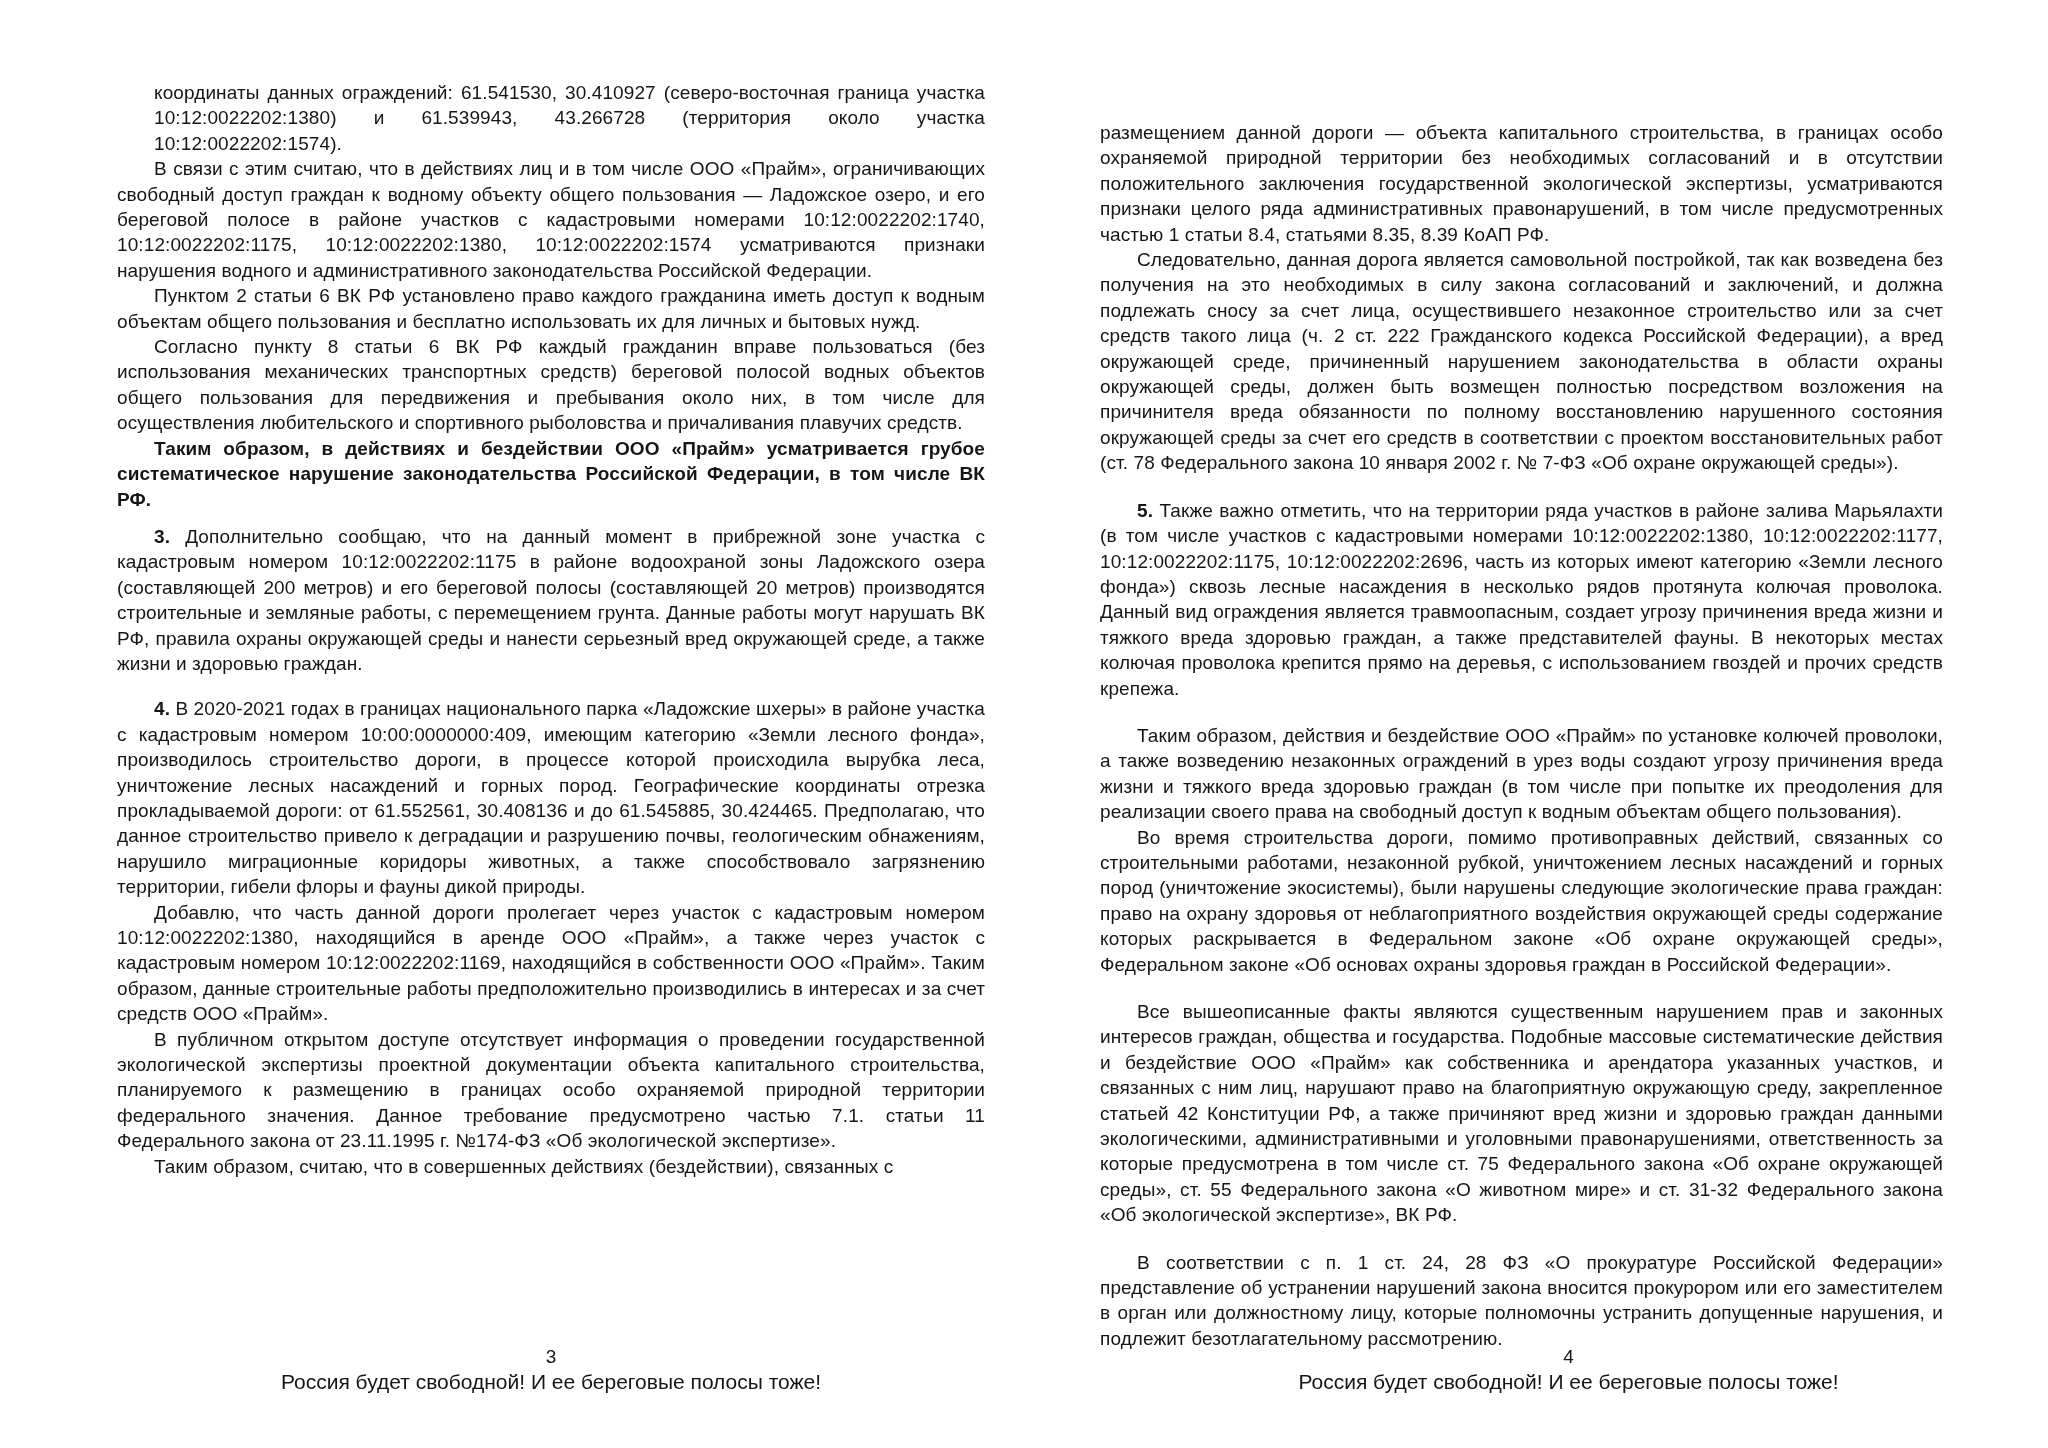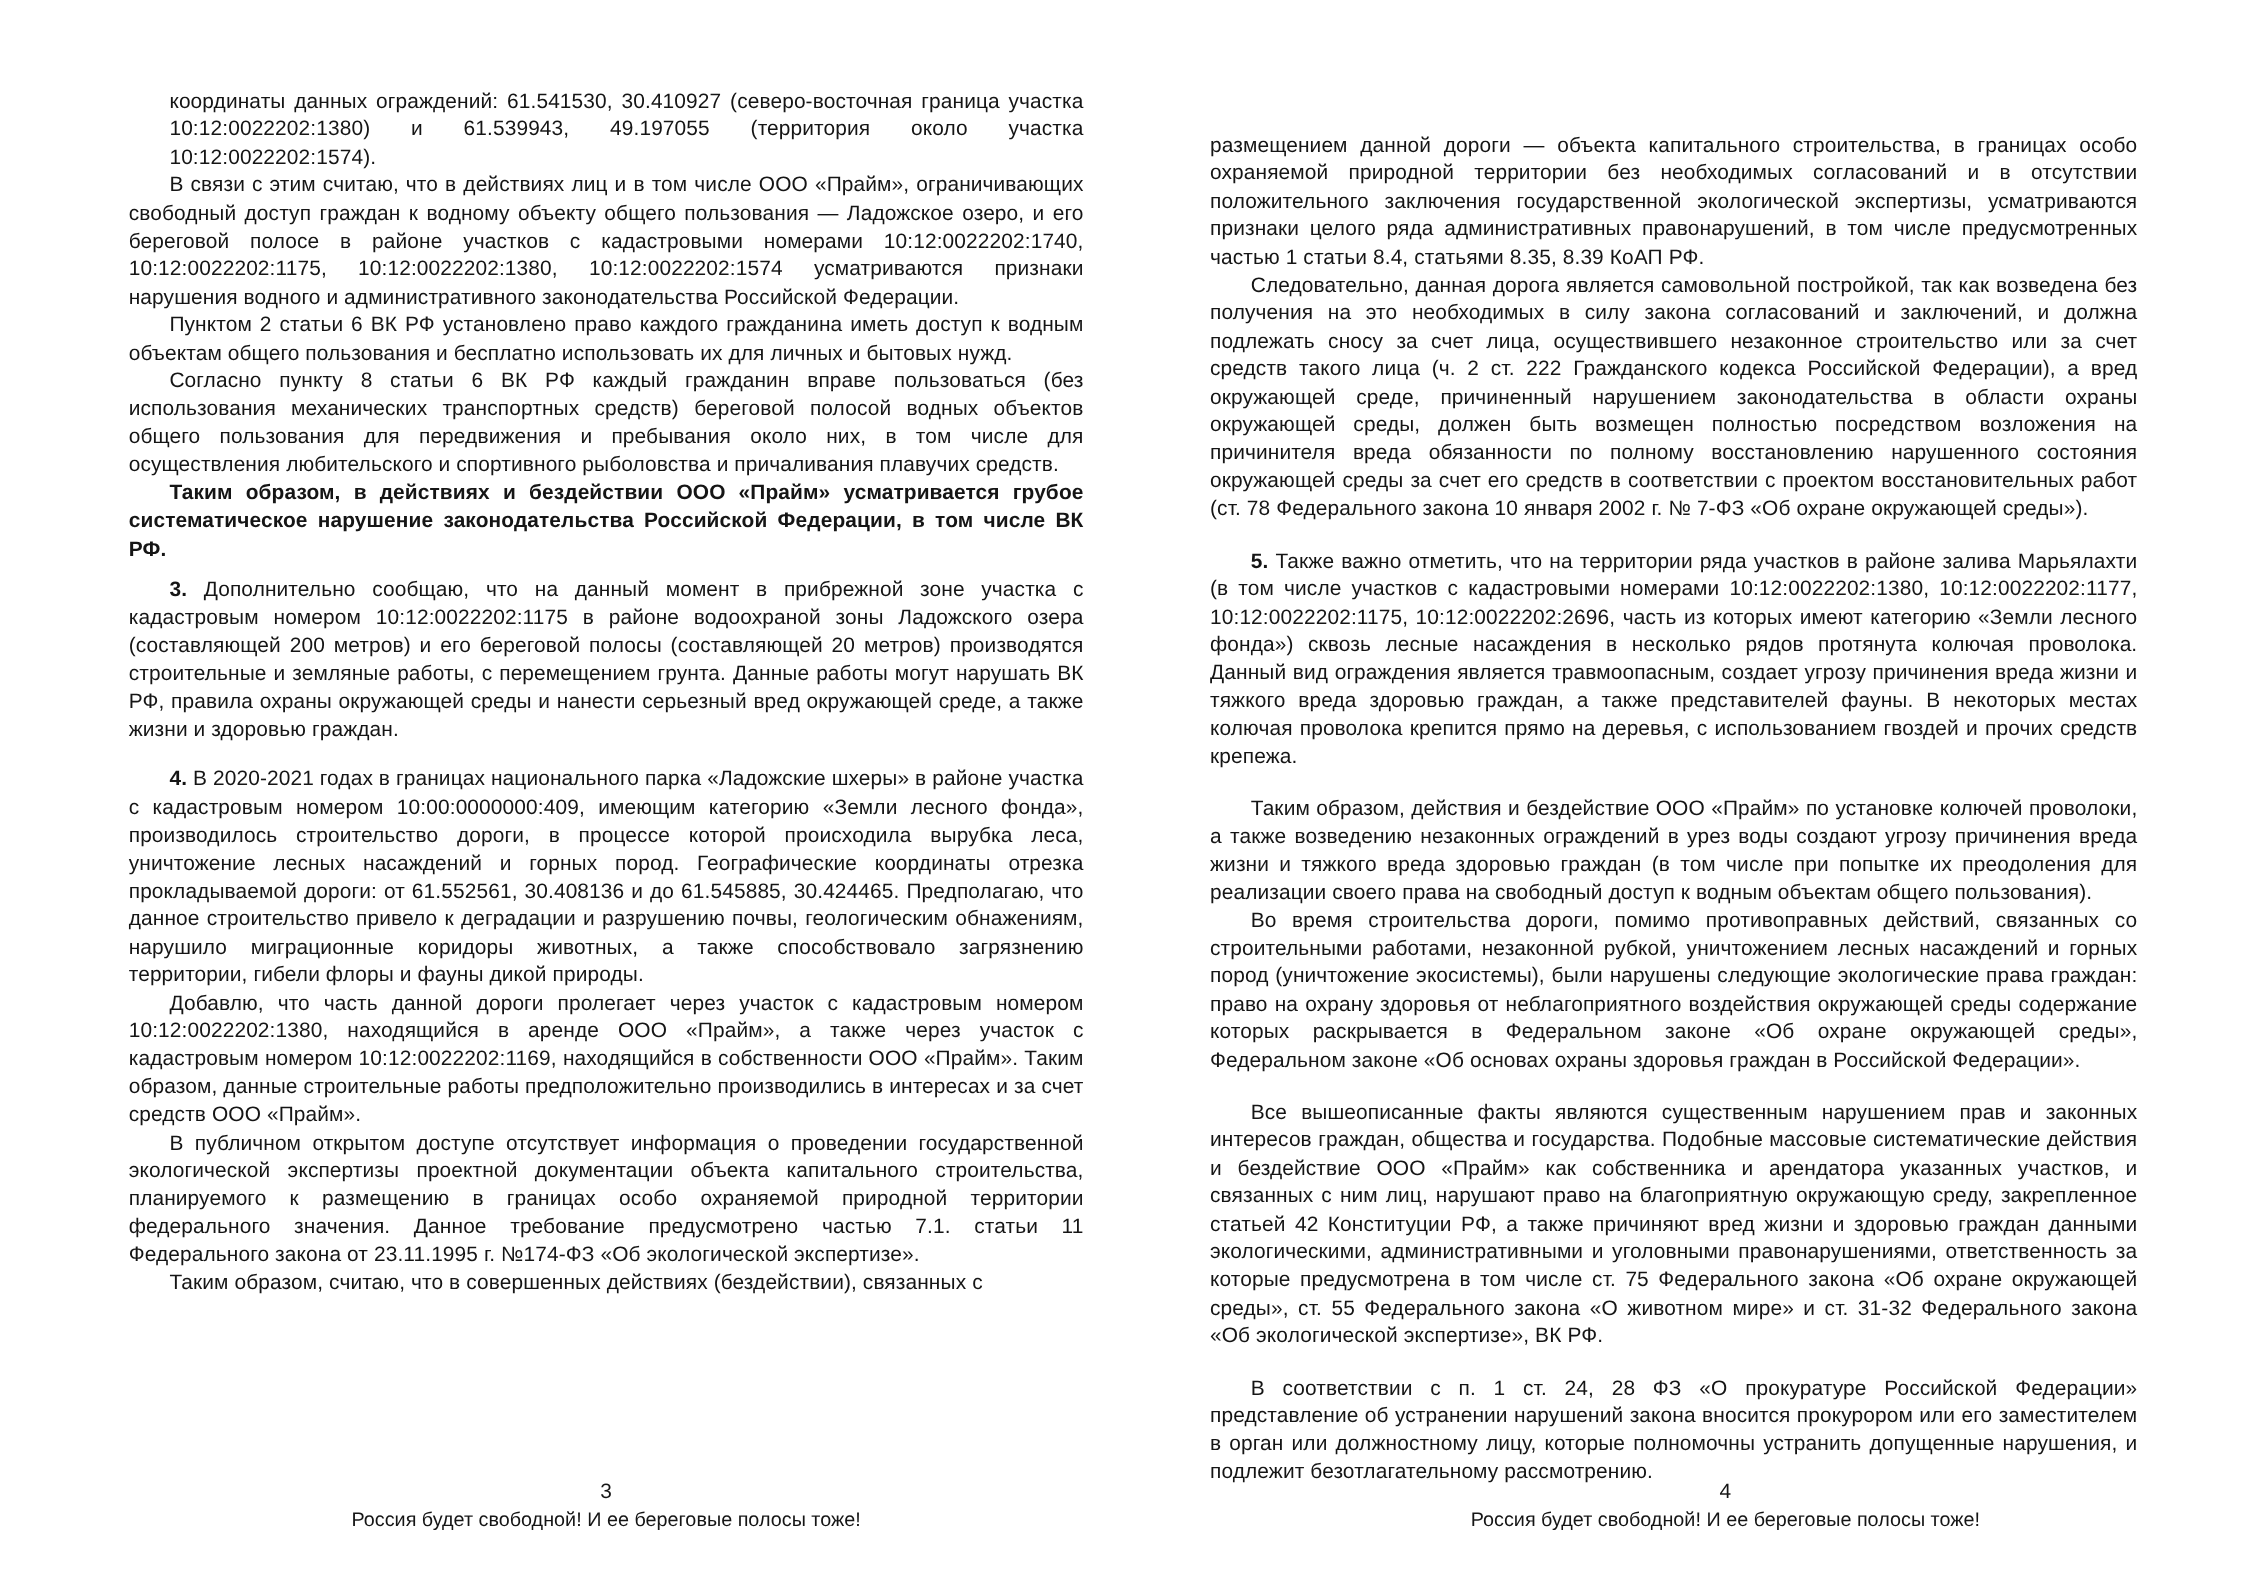--- a/index.html
+++ b/index.html
@@ -37,29 +37,29 @@
     top: 1344px;
     text-align: center;
   }
   .footer-left  { left: 117px;  width: 868px; }
   .footer-right { left: 1147px; width: 843px; }
   .footer .num {
     font-size: 19px;
     line-height: 26px;
   }
   .footer .slogan {
-    font-size: 18px;
+    font-size: 21px;
     line-height: 23px;
   }
 </style>
 </head>
 <body>
 
 <div class="page page-left">
-  <p class="para block-indent">координаты данных ограждений: 61.541530, 30.410927 (северо-восточная граница участка 10:12:0022202:1380) и 61.539943, 49.197055 (территория около участка 10:12:0022202:1574).</p>
+  <p class="para block-indent">координаты данных ограждений: 61.541530, 30.410927 (северо-восточная граница участка 10:12:0022202:1380) и 61.539943, 43.266728 (территория около участка 10:12:0022202:1574).</p>
   <p class="para indent">В связи с этим считаю, что в действиях лиц и в том числе ООО «Прайм», ограничивающих свободный доступ граждан к водному объекту общего пользования — Ладожское озеро, и его береговой полосе в районе участков с кадастровыми номерами 10:12:0022202:1740, 10:12:0022202:1175, 10:12:0022202:1380, 10:12:0022202:1574 усматриваются признаки нарушения водного и административного законодательства Российской Федерации.</p>
   <p class="para indent">Пунктом 2 статьи 6 ВК РФ установлено право каждого гражданина иметь доступ к водным объектам общего пользования и бесплатно использовать их для личных и бытовых нужд.</p>
   <p class="para indent">Согласно пункту 8 статьи 6 ВК РФ каждый гражданин вправе пользоваться (без использования механических транспортных средств) береговой полосой водных объектов общего пользования для передвижения и пребывания около них, в том числе для осуществления любительского и спортивного рыболовства и причаливания плавучих средств.</p>
   <p class="para indent bold">Таким образом, в действиях и бездействии ООО «Прайм» усматривается грубое систематическое нарушение законодательства Российской Федерации, в том числе ВК РФ.</p>
   <p class="para indent gap-26"><span class="lead">3.</span><span> Дополнительно сообщаю, что на данный момент в прибрежной зоне участка с кадастровым номером 10:12:0022202:1175 в районе водоохраной зоны Ладожского озера (составляющей 200 метров) и его береговой полосы (составляющей 20 метров) производятся строительные и земляные работы, с перемещением грунта. Данные работы могут нарушать ВК РФ, правила охраны окружающей среды и нанести серьезный вред окружающей среде, а также жизни и здоровью граждан.</span></p>
   <p class="para indent gap-20"><span class="lead">4.</span><span> В 2020-2021 годах в границах национального парка «Ладожские шхеры» в районе участка с кадастровым номером 10:00:0000000:409, имеющим категорию «Земли лесного фонда», производилось строительство дороги, в процессе которой происходила вырубка леса, уничтожение лесных насаждений и горных пород. Географические координаты отрезка прокладываемой дороги: от 61.552561, 30.408136 и до 61.545885, 30.424465. Предполагаю, что данное строительство привело к деградации и разрушению почвы, геологическим обнажениям, нарушило миграционные коридоры животных, а также способствовало загрязнению территории, гибели флоры и фауны дикой природы.</span></p>
   <p class="para indent">Добавлю, что часть данной дороги пролегает через участок с кадастровым номером 10:12:0022202:1380, находящийся в аренде ООО «Прайм», а также через участок с кадастровым номером 10:12:0022202:1169, находящийся в собственности ООО «Прайм». Таким образом, данные строительные работы предположительно производились в интересах и за счет средств ООО «Прайм».</p>
   <p class="para indent">В публичном открытом доступе отсутствует информация о проведении государственной экологической экспертизы проектной документации объекта капитального строительства, планируемого к размещению в границах особо охраняемой природной территории федерального значения. Данное требование предусмотрено частью 7.1. статьи 11 Федерального закона от 23.11.1995 г. №174-ФЗ «Об экологической экспертизе».</p>
   <p class="para indent">Таким образом, считаю, что в совершенных действиях (бездействии), связанных с</p>
 </div>

